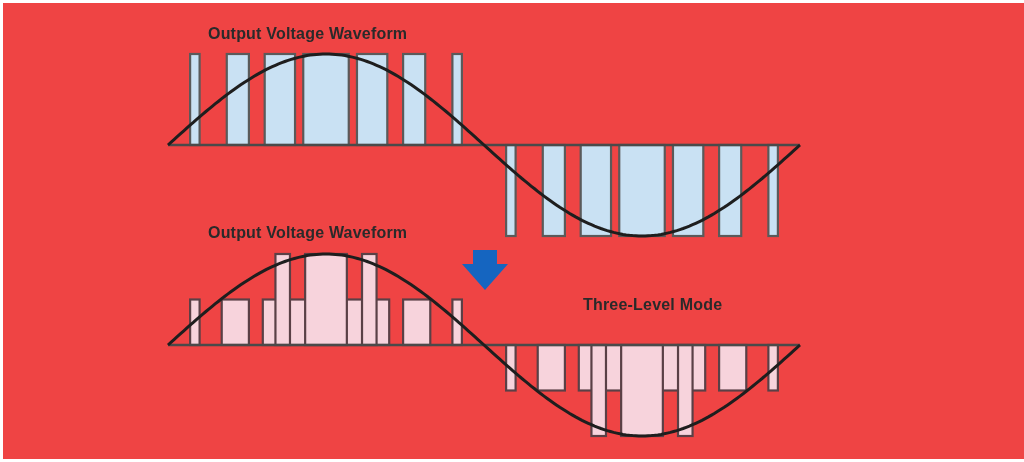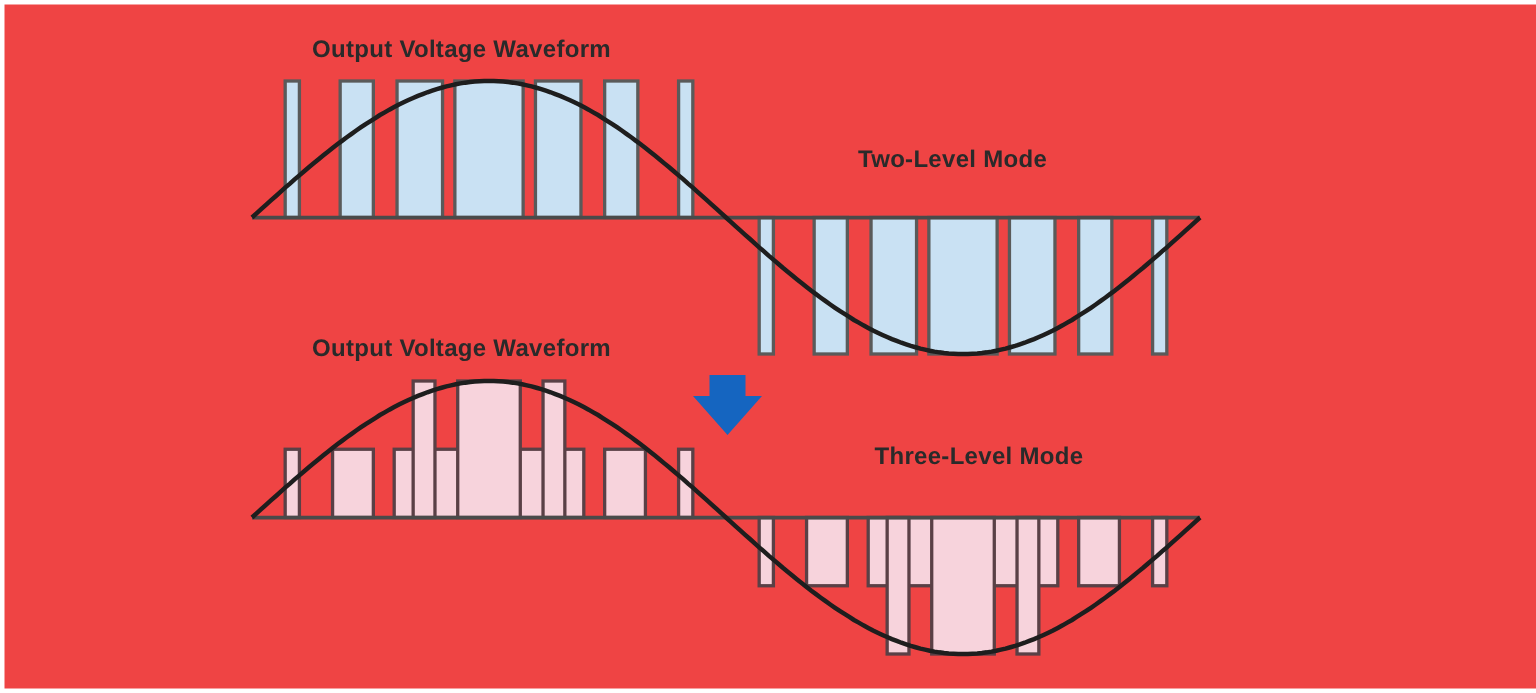--- a/index.html
+++ b/index.html
@@ -52,16 +52,15 @@
         <rect x="765.4" y="342" width="9.480000000000018" height="45.5" fill="#f7d3dc" stroke="#5a4046" stroke-width="2.2"></rect>
         <line x1="165" y1="342" x2="797" y2="342" stroke="#4a4a4a" stroke-width="2.5"></line>
         <path d="M165.0 342.0 L168.2 339.1 L171.3 336.3 L174.5 333.4 L177.6 330.6 L180.8 327.8 L184.0 324.9 L187.1 322.1 L190.3 319.4 L193.4 316.6 L196.6 313.9 L199.8 311.2 L202.9 308.5 L206.1 305.9 L209.2 303.3 L212.4 300.7 L215.6 298.2 L218.7 295.7 L221.9 293.2 L225.0 290.9 L228.2 288.5 L231.4 286.2 L234.5 284.0 L237.7 281.8 L240.8 279.7 L244.0 277.7 L247.2 275.7 L250.3 273.7 L253.5 271.9 L256.6 270.1 L259.8 268.4 L263.0 266.7 L266.1 265.2 L269.3 263.7 L272.4 262.3 L275.6 260.9 L278.8 259.7 L281.9 258.5 L285.1 257.4 L288.2 256.4 L291.4 255.5 L294.6 254.6 L297.7 253.9 L300.9 253.2 L304.0 252.6 L307.2 252.1 L310.4 251.7 L313.5 251.4 L316.7 251.2 L319.8 251.0 L323.0 251.0 L326.2 251.0 L329.3 251.2 L332.5 251.4 L335.6 251.7 L338.8 252.1 L342.0 252.6 L345.1 253.2 L348.3 253.9 L351.4 254.6 L354.6 255.5 L357.8 256.4 L360.9 257.4 L364.1 258.5 L367.2 259.7 L370.4 260.9 L373.6 262.3 L376.7 263.7 L379.9 265.2 L383.0 266.7 L386.2 268.4 L389.4 270.1 L392.5 271.9 L395.7 273.7 L398.8 275.7 L402.0 277.7 L405.2 279.7 L408.3 281.8 L411.5 284.0 L414.6 286.2 L417.8 288.5 L421.0 290.9 L424.1 293.2 L427.3 295.7 L430.4 298.2 L433.6 300.7 L436.8 303.3 L439.9 305.9 L443.1 308.5 L446.2 311.2 L449.4 313.9 L452.6 316.6 L455.7 319.4 L458.9 322.1 L462.0 324.9 L465.2 327.8 L468.4 330.6 L471.5 333.4 L474.7 336.3 L477.8 339.1 L481.0 342.0 L484.2 344.9 L487.3 347.7 L490.5 350.6 L493.6 353.4 L496.8 356.2 L500.0 359.1 L503.1 361.9 L506.3 364.6 L509.4 367.4 L512.6 370.1 L515.8 372.8 L518.9 375.5 L522.1 378.1 L525.2 380.7 L528.4 383.3 L531.6 385.8 L534.7 388.3 L537.9 390.8 L541.0 393.1 L544.2 395.5 L547.4 397.8 L550.5 400.0 L553.7 402.2 L556.8 404.3 L560.0 406.3 L563.2 408.3 L566.3 410.3 L569.5 412.1 L572.6 413.9 L575.8 415.6 L579.0 417.3 L582.1 418.8 L585.3 420.3 L588.4 421.7 L591.6 423.1 L594.8 424.3 L597.9 425.5 L601.1 426.6 L604.2 427.6 L607.4 428.5 L610.6 429.4 L613.7 430.1 L616.9 430.8 L620.0 431.4 L623.2 431.9 L626.4 432.3 L629.5 432.6 L632.7 432.8 L635.8 433.0 L639.0 433.0 L642.2 433.0 L645.3 432.8 L648.5 432.6 L651.6 432.3 L654.8 431.9 L658.0 431.4 L661.1 430.8 L664.3 430.1 L667.4 429.4 L670.6 428.5 L673.8 427.6 L676.9 426.6 L680.1 425.5 L683.2 424.3 L686.4 423.1 L689.6 421.7 L692.7 420.3 L695.9 418.8 L699.0 417.3 L702.2 415.6 L705.4 413.9 L708.5 412.1 L711.7 410.3 L714.8 408.3 L718.0 406.3 L721.2 404.3 L724.3 402.2 L727.5 400.0 L730.6 397.8 L733.8 395.5 L737.0 393.1 L740.1 390.8 L743.3 388.3 L746.4 385.8 L749.6 383.3 L752.8 380.7 L755.9 378.1 L759.1 375.5 L762.2 372.8 L765.4 370.1 L768.6 367.4 L771.7 364.6 L774.9 361.9 L778.0 359.1 L781.2 356.2 L784.4 353.4 L787.5 350.6 L790.7 347.7 L793.8 344.9 L797.0 342.0 " fill="none" stroke="#1e1e1e" stroke-width="3"></path>
       </g>
     <g id="arrow-group">
       <path id="arrow-path" d="M470 247 L494 247 L494 261 L505 261 L482 287 L459 261 L470 261 Z" fill="#1565c0"></path>
     </g>
   </svg>
 
   <div class="label" style="left:205px; top:22px;">Output Voltage Waveform</div>
-  <div class="label" style="left:569px; top:95px;">Two-Level Mode</div>
   <div class="label" style="left:205px; top:221px;">Output Voltage Waveform</div>
   <div class="label" style="left:561px; top:293px;margin-left:19px;">Three-Level Mode</div>
 </div>
 
 </body></html>

